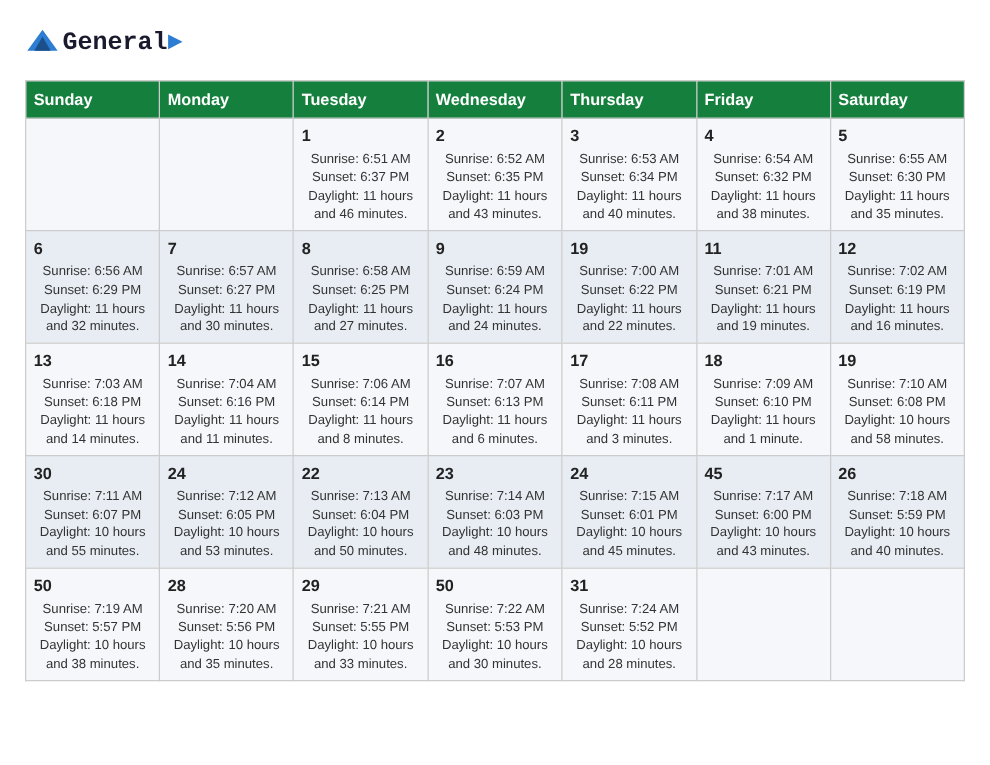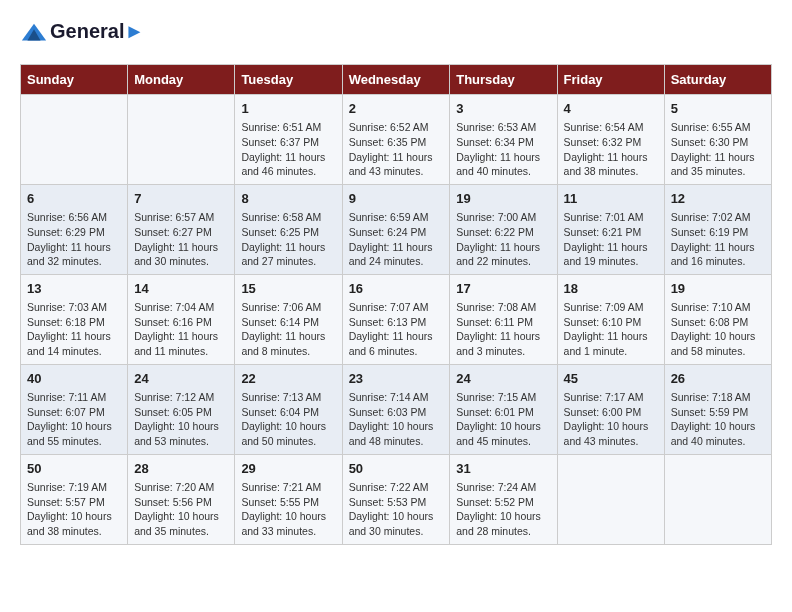--- a/index.html
+++ b/index.html
@@ -11,20 +11,22 @@
       padding: 20px;
     }
     .header {
       display: flex;
       justify-content: space-between;
       align-items: flex-start;
       margin-bottom: 16px;
     }
     .logo {
       display: flex;
+      align-items: center;
+      font-family: Liberation Mono, monospace;
     }
     .logo-icon {
       width: 28px;
       height: 28px;
       margin-right: 2px;
     }
     .title-block {
       text-align: right;
     }
     .month-title {
@@ -36,21 +38,21 @@
       font-size: 16px;
       color: #555;
       margin-top: 2px;
     }
     table {
       width: 100%;
       border-collapse: collapse;
       font-size: 11px;
     }
     thead tr th {
-      background-color: #7f1d1d;
+      background-color: #15803d;
       color: #fff;
       padding: 7px 6px;
       text-align: left;
       font-size: 13px;
       font-weight: bold;
       border: 1px solid #ccc;
     }
     tbody tr td {
       border: 1px solid #ccc;
       vertical-align: top;
@@ -68,20 +70,21 @@
     }
     .day-num {
       font-weight: bold;
       font-size: 13px;
       display: block;
       margin-bottom: 2px;
     }
     .day-info {
       font-size: 10.5px;
       color: #333;
+      text-align: center;
     }
     td.empty {
       background-color: inherit;
     }
   </style>
 </head>
 <body>
 
 <div class="header">
   <div class="logo">
@@ -191,21 +194,21 @@
           <span class="day-num">18</span>
           <div class="day-info">Sunrise: 7:09 AM<br>Sunset: 6:10 PM<br>Daylight: 11 hours and 1 minute.</div>
         </td>
         <td>
           <span class="day-num">19</span>
           <div class="day-info">Sunrise: 7:10 AM<br>Sunset: 6:08 PM<br>Daylight: 10 hours and 58 minutes.</div>
         </td>
       </tr>
       <tr>
         <td>
-          <span class="day-num">40</span>
+          <span class="day-num">30</span>
           <div class="day-info">Sunrise: 7:11 AM<br>Sunset: 6:07 PM<br>Daylight: 10 hours and 55 minutes.</div>
         </td>
         <td>
           <span class="day-num">24</span>
           <div class="day-info">Sunrise: 7:12 AM<br>Sunset: 6:05 PM<br>Daylight: 10 hours and 53 minutes.</div>
         </td>
         <td>
           <span class="day-num">22</span>
           <div class="day-info">Sunrise: 7:13 AM<br>Sunset: 6:04 PM<br>Daylight: 10 hours and 50 minutes.</div>
         </td>

